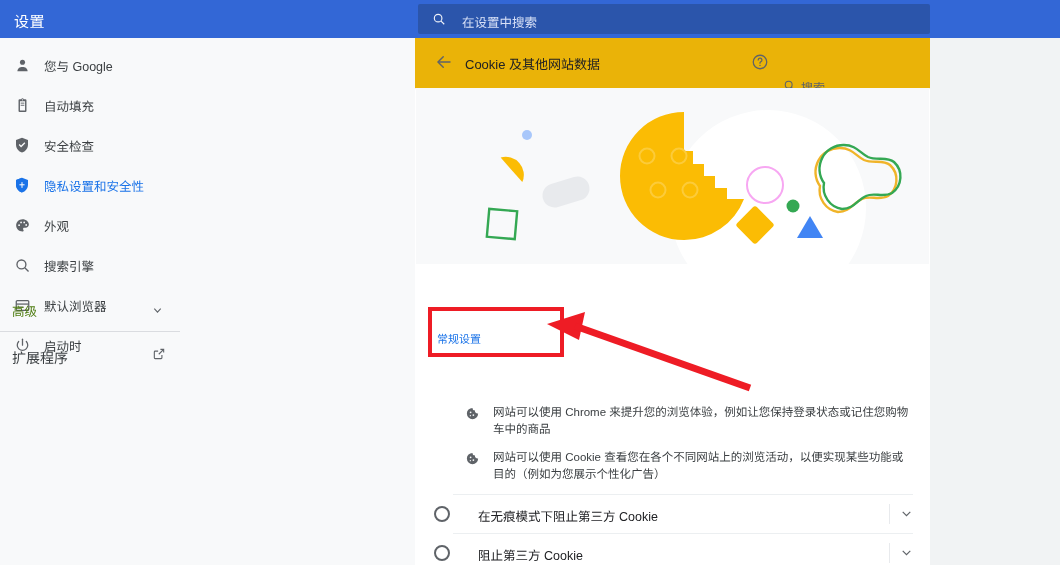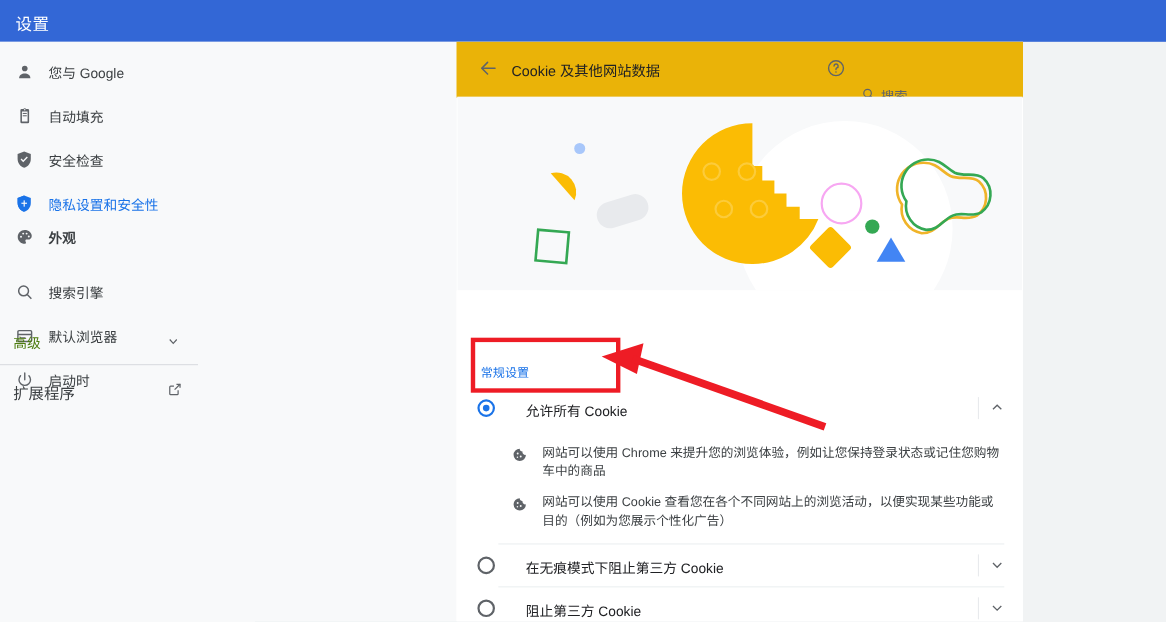--- a/index.html
+++ b/index.html
@@ -156,20 +156,29 @@
     position:absolute;left:545px;top:310px;width:230px;height:90px;
     pointer-events:none;
   }
 </style>
 </head>
 <body>
 
 <div id="topbar">
   <div id="brand">设置</div>
 
+  <div id="topsearch">
+    <span class="s-ico">
+      <svg width="14" height="14" viewBox="0 0 24 24" fill="none" stroke="#ffffff" stroke-width="2">
+        <circle cx="10.5" cy="10.5" r="6.5"></circle>
+          <line x1="15.5" y1="15.5" x2="21" y2="21"></line>
+      </svg>
+    </span>
+    <span class="s-txt">在设置中搜索</span>
+  </div>
 </div>
 
 <div id="sidebar">
 
   <div class="nav-row" style="top:8px;padding-left:28px;">
     <span class="nav-ico">
       <svg width="17" height="17" viewBox="0 0 24 24" fill="#5f6368">
         <circle cx="12" cy="7.5" r="3.6"></circle>
           <path d="M4.8 20c0-3.9 3.3-6 7.2-6s7.2 2.1 7.2 6z"></path>
       </svg>
@@ -203,21 +212,21 @@
       <svg width="18" height="18" viewBox="0 0 24 24" fill="#1a73e8">
         <path d="M12 2.2 4 5.3v6c0 5 3.4 9.6 8 10.6 4.6-1 8-5.6 8-10.6v-6z"></path>
         <path d="M12 2.2 4 5.3v6c0 5 3.4 9.6 8 10.6z" fill="#1a73e8"></path>
         <rect x="11.3" y="8.2" width="1.4" height="7.6" fill="#f8f9fa"></rect>
         <rect x="8.6" y="11" width="6.8" height="1.4" fill="#f8f9fa"></rect>
       </svg>
     </span>
     <span class="nav-lbl">隐私设置和安全性</span>
   </div>
 
-  <div class="nav-row" style="top:158px;font-weight:bold;">
+  <div class="nav-row" style="top:168px;">
     <span class="nav-ico">
       <svg width="17" height="17" viewBox="0 0 24 24" fill="#5f6368">
         <path d="M12 3C7 3 3 6.9 3 11.8c0 4.9 4 8.8 9 8.8.9 0 1.6-.7 1.6-1.6 0-.4-.2-.8-.4-1.1-.3-.3-.4-.6-.4-1 0-.9.7-1.6 1.6-1.6h1.9c2.6 0 4.7-2.1 4.7-4.7C21 6.5 17 3 12 3z"></path>
         <circle cx="7.2" cy="11.6" r="1.25" fill="#f8f9fa"></circle>
         <circle cx="10" cy="7.6" r="1.25" fill="#f8f9fa"></circle>
         <circle cx="14.4" cy="7.6" r="1.25" fill="#f8f9fa"></circle>
         <circle cx="17.2" cy="11.3" r="1.25" fill="#f8f9fa"></circle>
       </svg>
     </span>
     <span class="nav-lbl">外观</span>
@@ -346,30 +355,20 @@
 
       <path d="M404 98 a24 24 0 0 1 20 -38 c12 0 16 8 24 12 c9 4 19 -1 26 5 a20 20 0 0 1 -2 31 c-9 5 -18 -1 -26 3 c-9 4 -12 13 -24 13 a22 22 0 0 1 -18 -26 z" fill="none" stroke="#f0b429" stroke-width="2.4"></path>
       <path d="M408 95 a24 24 0 0 1 20 -38 c12 0 16 8 24 12 c9 4 19 -1 26 5 a20 20 0 0 1 -2 31 c-9 5 -18 -1 -26 3 c-9 4 -12 13 -24 13 a22 22 0 0 1 -18 -26 z" fill="none" stroke="#34a853" stroke-width="2.4"></path>
     </svg>
   </div>
 
   <div id="body-sec">
 
     <div id="sec-title">常规设置</div>
 
-    <div class="opt" style="top:88px;">
-      <span class="radio sel"></span>
-      <span class="opt-lbl">允许所有 Cookie</span>
-      <span class="opt-sep"></span>
-      <span class="opt-chev">
-        <svg width="13" height="13" viewBox="0 0 24 24" fill="none" stroke="#5f6368" stroke-width="2.2">
-          <polyline points="5,15 12,8 19,15"></polyline>
-        </svg>
-      </span>
-    </div>
 
     <div class="desc" style="top:140px;">
       <span class="desc-ico">
         <svg width="15" height="15" viewBox="0 0 24 24" fill="#5f6368">
           <path d="M12 3a9 9 0 1 0 9 9 4.2 4.2 0 0 1-5-5 4 4 0 0 1-4-4z"></path>
           <circle cx="9" cy="10" r="1.4" fill="#f8f9fa"></circle>
           <circle cx="13.4" cy="14.4" r="1.4" fill="#f8f9fa"></circle>
           <circle cx="8.6" cy="15.4" r="1.1" fill="#f8f9fa"></circle>
         </svg>
       </span>

